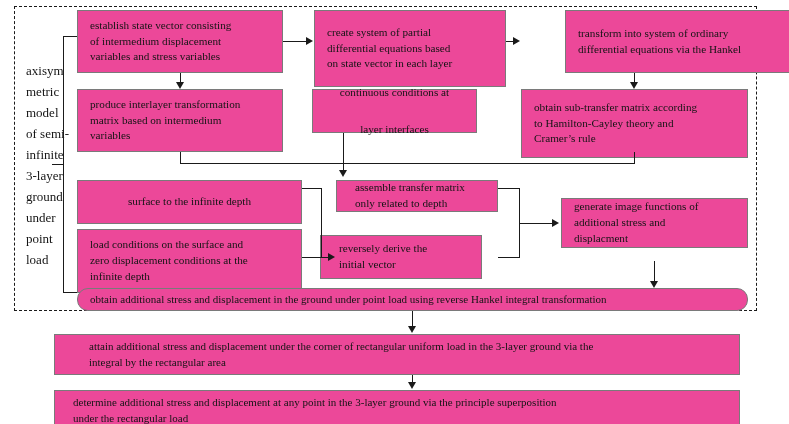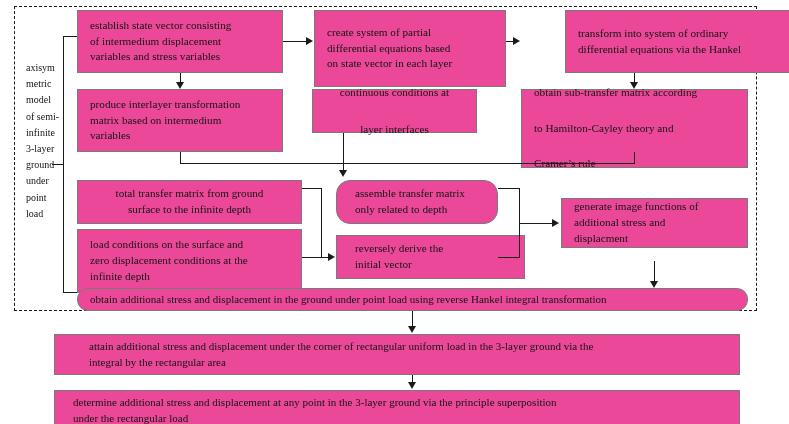--- a/index.html
+++ b/index.html
@@ -43,21 +43,21 @@
     white-space: nowrap;
   }
   .box.pad-l { padding-left: 12px; }
   .box.pad-l2 { padding-left: 18px; }
   .box.center { align-items: center; text-align: center; }
   .box.wide { font-size: 11px; }
 
   
   .side-label {
     position: absolute;
-    font-size: 10px;
+    font-size: 13px;
     line-height: 1.62;
     color: #141414;
     text-align: left;
     white-space: pre-line;
   }
 
   
   .hline {
     position: absolute;
     height: 0;
@@ -139,54 +139,53 @@
     <span class="ln">produce interlayer transformation</span>
     <span class="ln">matrix based on intermedium</span>
     <span class="ln">variables</span>
   </div>
 
   <div class="box center" style="left:312px; top:89px; width:165px; height:44px;gap:21px;">
     <span class="ln">continuous conditions at</span>
     <span class="ln">layer interfaces</span>
   </div>
 
-  <div class="box pad-l" style="left:521px; top:89px; width:227px; height:79px;gap:20px;">
+  <div class="box pad-l" style="left:521px; top:89px; width:227px; height:69px;">
     <span class="ln">obtain sub-transfer matrix according</span>
     <span class="ln">to Hamilton-Cayley theory and</span>
     <span class="ln">Cramer’s rule</span>
   </div>
 
   <div class="vline" style="left:180px; top:152px; height:11px;"></div>
   <div class="hline" style="left:180px; top:163px; width:163px;"></div>
 
   <div class="vline" style="left:343px; top:133px; height:35px;"></div>
 
   <div class="vline" style="left:634px; top:152px; height:11px;"></div>
   <div class="hline" style="left:343px; top:163px; width:292px;"></div>
 
   <div class="vline" style="left:343px; top:163px; height:9px;"></div>
   <div class="arrow-d" style="left:339px; top:170px;"></div>
 
   <div class="box center" style="left:77px; top:180px; width:225px; height:44px;">
-    <span class="ln">total transfer matrix from ground</span>
     <span class="ln">surface to the infinite depth</span>
   </div>
 
-  <div class="box pad-l2" style="left:336px; top:180px; width:162px; height:44px;border-radius:14px;">
+  <div class="box pad-l2" style="left:336px; top:180px; width:162px; height:32px;">
     <span class="ln">assemble transfer matrix</span>
     <span class="ln">only related to depth</span>
   </div>
 
   <div class="box pad-l" style="left:77px; top:229px; width:225px; height:64px;">
     <span class="ln">load conditions on the surface and</span>
     <span class="ln">zero displacement conditions at the</span>
     <span class="ln">infinite depth</span>
   </div>
 
-  <div class="box pad-l2" style="left:336px; top:235px; width:189px; height:44px;">
+  <div class="box pad-l2" style="left:320px; top:235px; width:162px; height:44px;">
     <span class="ln">reversely derive the</span>
     <span class="ln">initial vector</span>
   </div>
 
   <div class="box pad-l" style="left:561px; top:198px; width:187px; height:50px;justify-content:center;">
     <span class="ln">generate image functions of</span>
     <span class="ln">additional stress and</span>
     <span class="ln">displacment</span>
   </div>
 

